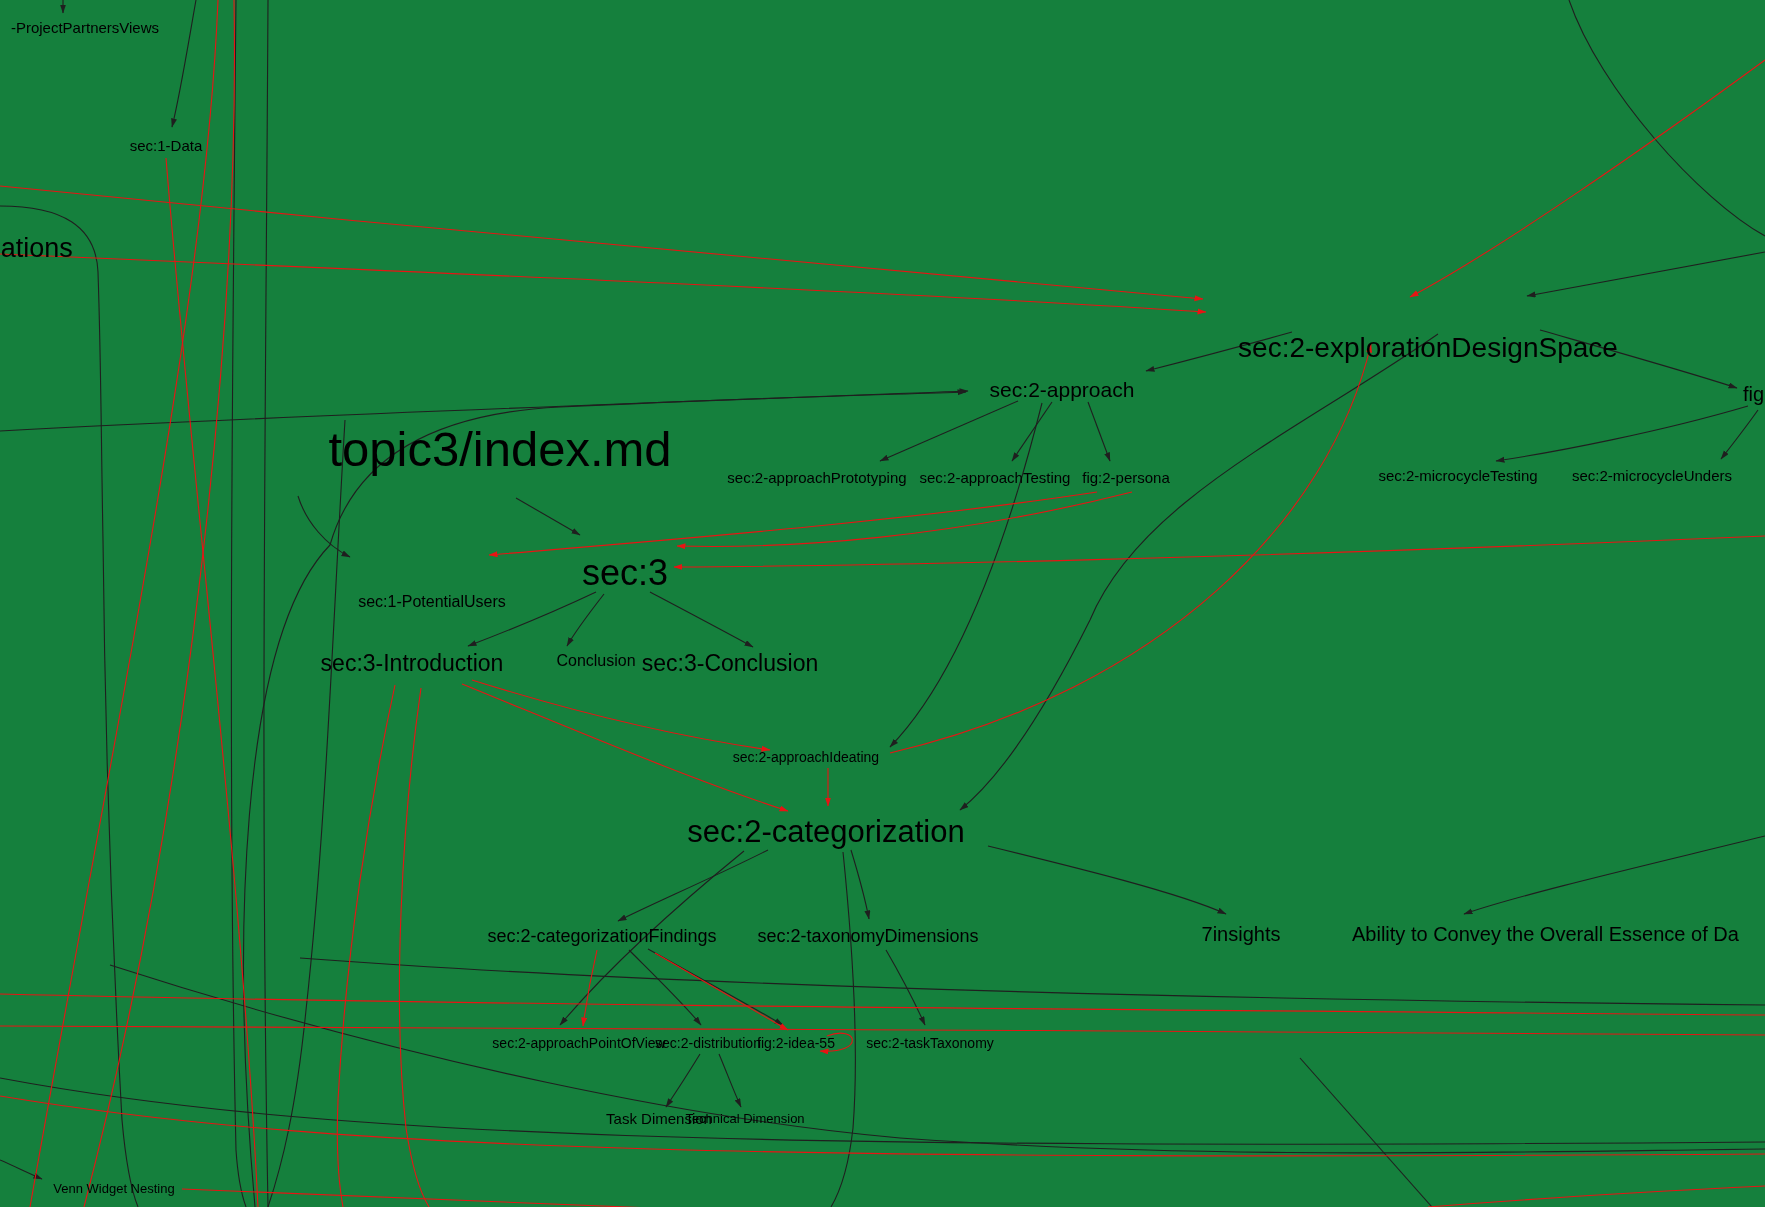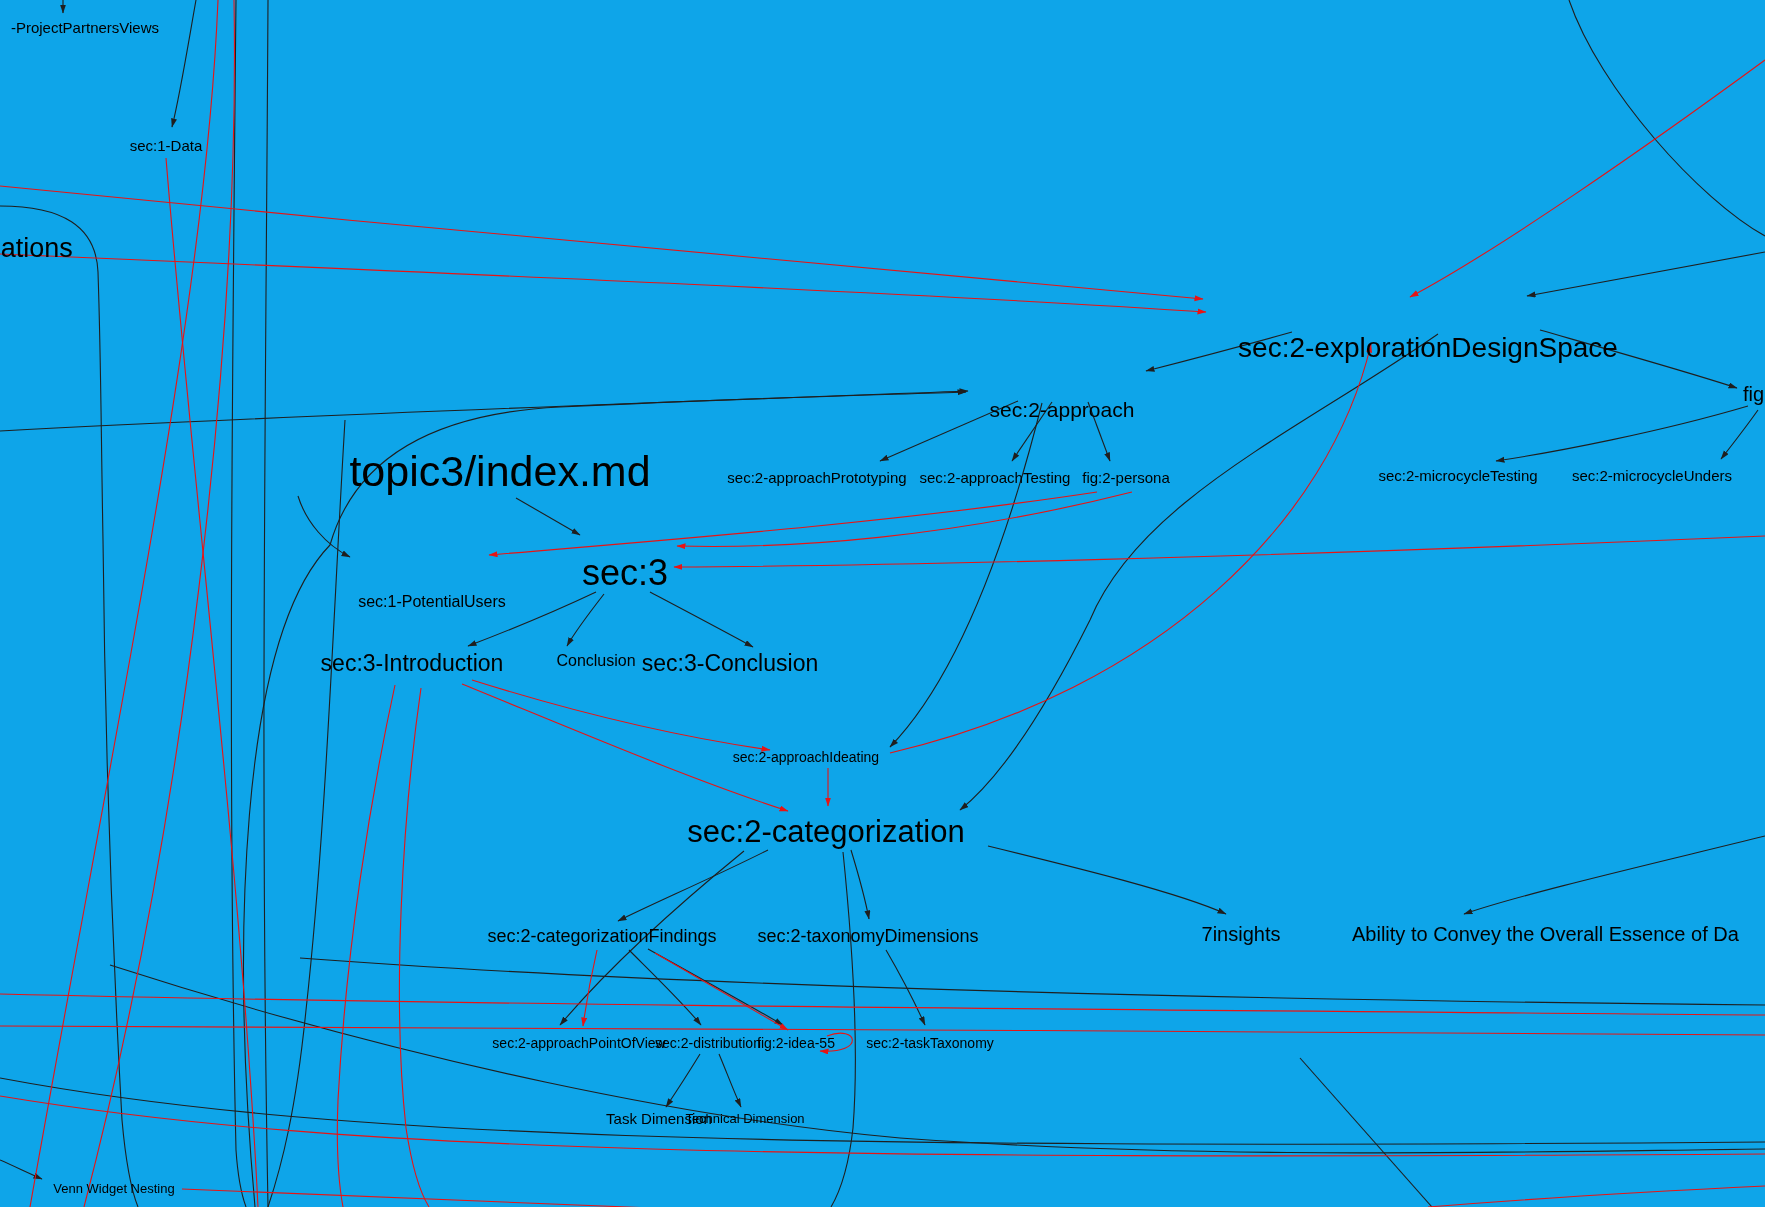--- a/index.html
+++ b/index.html
@@ -1,20 +1,20 @@
 <!DOCTYPE html>
 <html><head>
 <meta charset="utf-8">
 <style>
   html,body{margin:0;padding:0;background:#fff;}
   #graph-canvas{
     position:relative;
     width:1765px;height:1207px;
     overflow:hidden;
-    background:#0ea5e9;
+    background:#15803d;
     font-family:"Liberation Sans", sans-serif;
   }
   #edge-layer{position:absolute;left:0;top:0;width:1765px;height:1207px;}
   .node{
     position:absolute;
     white-space:nowrap;
     color:#000;
     line-height:1;
     transform:translate(-50%,-50%);
     cursor:pointer;
@@ -101,23 +101,23 @@
         <path class="edge" d="M182,1189 C460,1202 640,1208 800,1214" stroke="#e81414"></path>
         <path class="edge" d="M1428,1207 C1540,1198 1660,1191 1765,1186" stroke="#e81414"></path>
         <path class="edge" d="M0,1096 C350,1154 800,1160 1765,1154" stroke="#e81414"></path>
       </g>
   </svg>
   <div id="node-layer">
       <div class="node" style="left: 85px; top: 27px; font-size: 15px; color: rgb(0, 0, 0);">-ProjectPartnersViews</div>
       <div class="node" style="left: 166px; top: 145px; font-size: 15px; color: rgb(0, 0, 0);">sec:1-Data</div>
       <div class="node" style="left: 30px; top: 248px; font-size: 27px; color: rgb(0, 0, 0);">zations</div>
       <div class="node" style="left: 1428px; top: 316px; font-size: 28px; color: rgb(0, 0, 0); margin-top: 32px;">sec:2-explorationDesignSpace</div>
-      <div class="node" style="left: 1062px; top: 389px; font-size: 21px; color: rgb(0, 0, 0); margin-top: 20px;">sec:2-approach</div>
+      <div class="node" style="left: 1062px; top: 389px; font-size: 21px; color: rgb(0, 0, 0);">sec:2-approach</div>
       <div class="node anchor-left" style="left: 1743px; top: 394px; font-size: 20px; color: rgb(0, 0, 0);">fig</div>
-      <div class="node" style="left: 500px; top: 471px; font-size: 43px; color: rgb(0, 0, 0);">topic3/index.md</div>
+      <div class="node" style="left: 500px; top: 449px; font-size: 49px; color: rgb(0, 0, 0);">topic3/index.md</div>
       <div class="node" style="left: 817px; top: 477px; font-size: 15px; color: rgb(0, 0, 0);">sec:2-approachPrototyping</div>
       <div class="node" style="left: 995px; top: 477px; font-size: 15px; color: rgb(0, 0, 0);">sec:2-approachTesting</div>
       <div class="node" style="left: 1126px; top: 477px; font-size: 15px; color: rgb(0, 0, 0);">fig:2-persona</div>
       <div class="node" style="left: 1458px; top: 475px; font-size: 15px; color: rgb(0, 0, 0);">sec:2-microcycleTesting</div>
       <div class="node anchor-left" style="left: 1572px; top: 475px; font-size: 15px; color: rgb(0, 0, 0);">sec:2-microcycleUnders</div>
       <div class="node" style="left: 432px; top: 574px; font-size: 16px; color: rgb(0, 0, 0); margin-top: 28px;">sec:1-PotentialUsers</div>
       <div class="node" style="left: 625px; top: 573px; font-size: 36px; color: rgb(0, 0, 0);">sec:3</div>
       <div class="node" style="left: 412px; top: 663px; font-size: 23px; color: rgb(0, 0, 0);">sec:3-Introduction</div>
       <div class="node" style="left: 596px; top: 661px; font-size: 16px; color: rgb(0, 0, 0);">Conclusion</div>
       <div class="node" style="left: 730px; top: 663px; font-size: 23px; color: rgb(0, 0, 0);">sec:3-Conclusion</div>

